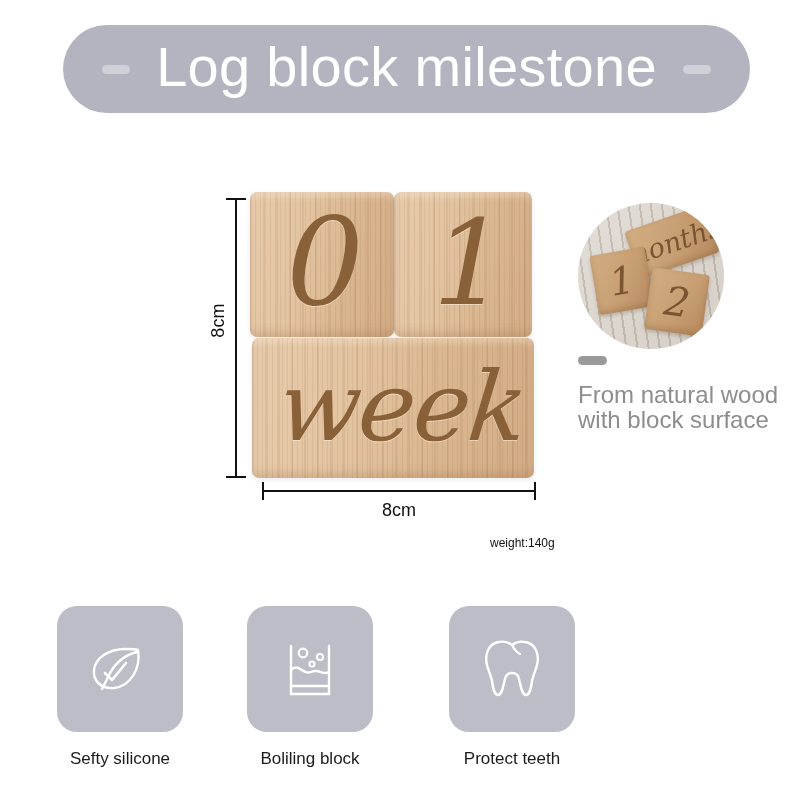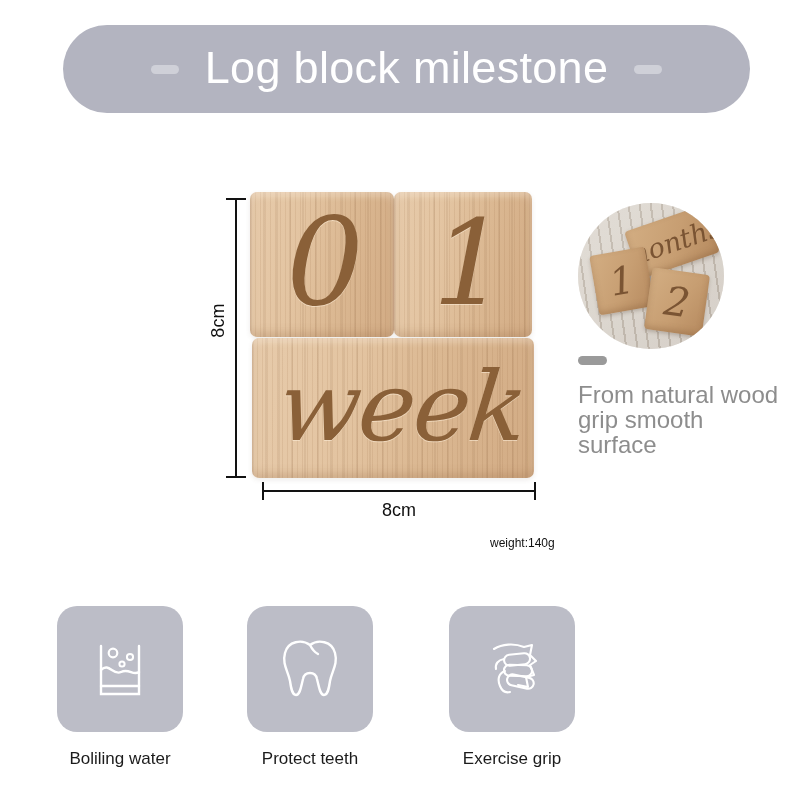--- a/index.html
+++ b/index.html
@@ -32,21 +32,21 @@
   }
   .banner-dash {
     width: 28px;
     height: 9px;
     border-radius: 5px;
     background: #cfd0d8;
     flex: none;
   }
   #banner-title {
     color: #ffffff;
-    font-size: 45px;
+    font-size: 56px;
     font-weight: 400;
     letter-spacing: 0.3px;
     white-space: nowrap;
     line-height: 1;
     padding-bottom: 4px;
   }
 
   
   #dim-vertical {
     position: absolute;
@@ -353,60 +353,57 @@
   <div class="plank"></div>
   <div id="mini-months" class="mini-cube">months</div>
   <div id="mini-one" class="mini-cube">1</div>
   <div id="mini-two" class="mini-cube">2</div>
 </div>
 
 <div id="inset-dash"></div>
 
 <div id="inset-caption">
   <div>From natural wood</div>
-  <div>grip smooth surface</div>
+  <div>with block surface</div>
 </div>
 
 <div id="feature-row">
 
+  <div class="feature-item">
+    <div class="feature-tile">
+      <svg width="78" height="78" viewBox="0 0 78 78">
+        <path d="M57 20 C60 38 50 56 33 58 C20 59 12 51 13 40 C14 28 28 19 44 19 C49 19 54 19 57 20 Z" fill="none" stroke="#ffffff" stroke-width="2.4" stroke-linejoin="round"></path>
+        <path d="M56 22 C44 25 34 33 28 45 C24 53 22 58 21 59" fill="none" stroke="#ffffff" stroke-width="2.4" stroke-linecap="round"></path>
+        <path d="M24 43 L31 50 L45 33" fill="none" stroke="#ffffff" stroke-width="2.6" stroke-linecap="round" stroke-linejoin="round"></path>
+      </svg>
+    </div>
+    <div class="feature-label">Sefty silicone</div>
+  </div>
 
   <div class="feature-item">
     <div class="feature-tile">
       <svg width="74" height="74" viewBox="0 0 74 74">
         <path d="M18 14 L18 62 L56 62 L56 14" fill="none" stroke="#ffffff" stroke-width="2.4" stroke-linecap="round"></path>
         <path d="M18 38 C26 30 30 44 38 40 C46 36 50 44 56 40" fill="none" stroke="#ffffff" stroke-width="2.4" stroke-linecap="round"></path>
         <path d="M18 54 L56 54" fill="none" stroke="#ffffff" stroke-width="2.4" stroke-linecap="round"></path>
         <circle cx="30" cy="21" r="4.3" fill="none" stroke="#ffffff" stroke-width="2.2"></circle>
         <circle cx="47" cy="25" r="3.1" fill="none" stroke="#ffffff" stroke-width="2"></circle>
         <circle cx="39" cy="32" r="2.6" fill="none" stroke="#ffffff" stroke-width="2"></circle>
       </svg>
     </div>
-    <div class="feature-label">Boliling water</div>
+    <div class="feature-label">Boliling block</div>
   </div>
 
   <div class="feature-item">
     <div class="feature-tile">
       <svg width="76" height="76" viewBox="0 0 76 76">
         <path d="M38 14 C30 8 16 10 13 22 C10 33 16 40 18 50 C19 57 20 64 24 64
                  C28 64 29 56 31 48 C32 43 35 42 38 42 C41 42 44 43 45 48
                  C47 56 48 64 52 64 C56 64 57 57 58 50 C60 40 66 33 63 22
                  C60 10 46 8 38 14 Z" fill="none" stroke="#ffffff" stroke-width="2.4" stroke-linejoin="round"></path>
         <path d="M38 14 C40 18 42 21 46 23" fill="none" stroke="#ffffff" stroke-width="2.4" stroke-linecap="round"></path>
       </svg>
     </div>
     <div class="feature-label">Protect teeth</div>
   </div>
 
-  <div class="feature-item">
-    <div class="feature-tile">
-      <svg width="76" height="76" viewBox="0 0 76 76">
-        <path d="M20 18 C28 13 40 12 50 16 L58 14 L56 24 L62 30 L56 34 L60 44 L52 46 L54 56 L44 54" fill="none" stroke="#ffffff" stroke-width="2.1" stroke-linejoin="round" stroke-linecap="round"></path>
-        <rect x="30" y="23" width="26" height="11" rx="5.5" fill="none" stroke="#ffffff" stroke-width="2.1" transform="rotate(-6 43 28)"></rect>
-        <rect x="30" y="34" width="28" height="11" rx="5.5" fill="none" stroke="#ffffff" stroke-width="2.1" transform="rotate(2 44 39)"></rect>
-        <rect x="33" y="45" width="27" height="11" rx="5.5" fill="none" stroke="#ffffff" stroke-width="2.1" transform="rotate(12 46 50)"></rect>
-        <path d="M30 28 C24 29 21 33 22 38" fill="none" stroke="#ffffff" stroke-width="2.1" stroke-linecap="round"></path>
-        <path d="M31 40 C25 42 23 48 26 55 C28 60 32 62 36 61" fill="none" stroke="#ffffff" stroke-width="2.1" stroke-linecap="round"></path>
-      </svg>
-    </div>
-    <div class="feature-label">Exercise grip</div>
-  </div>
 
 </div>
 
 </body></html>

